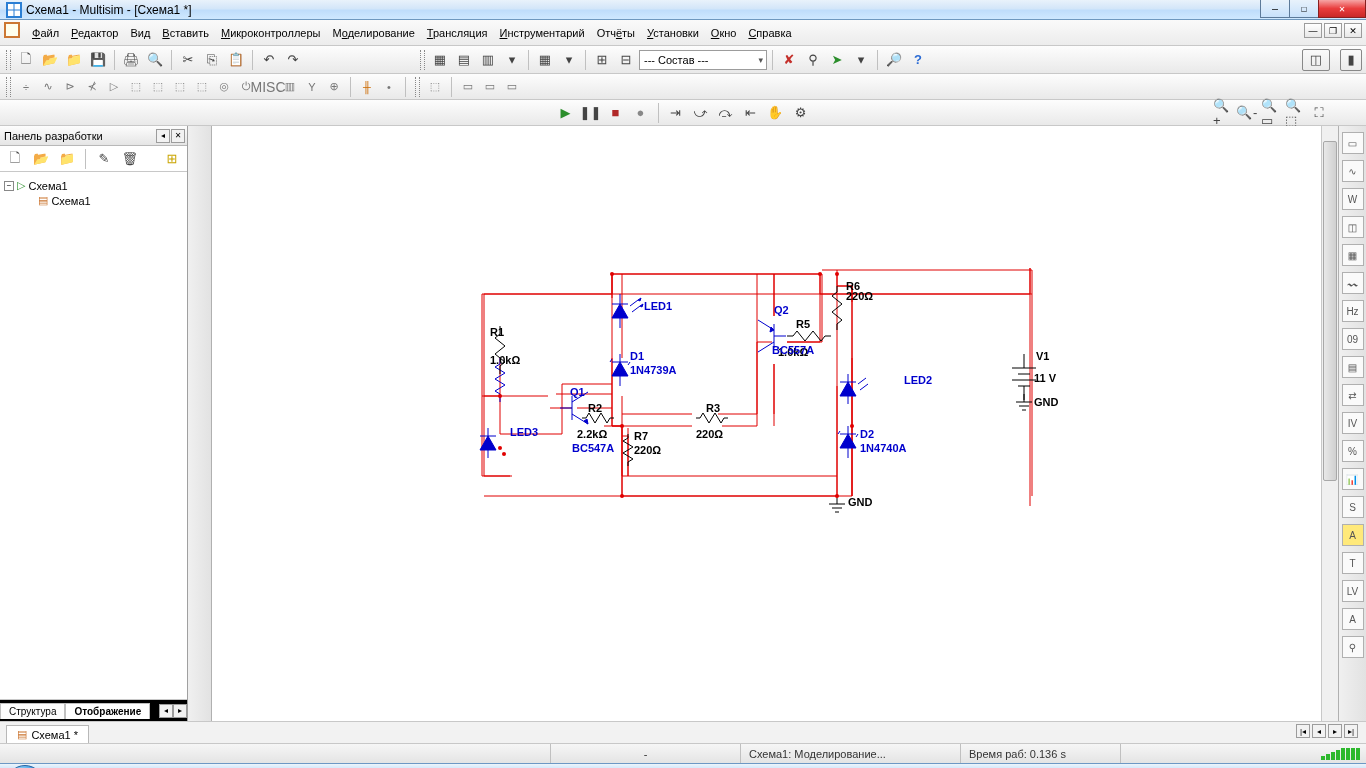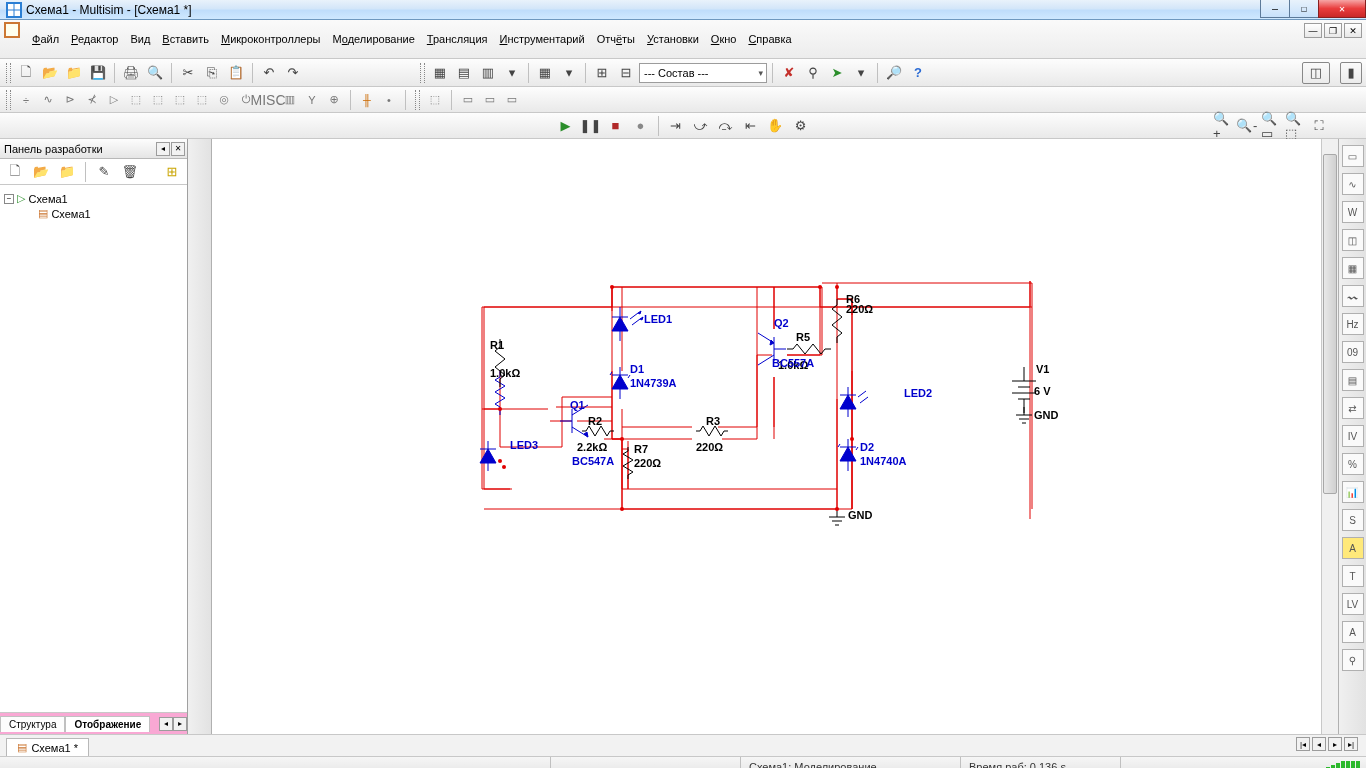--- a/index.html
+++ b/index.html
@@ -5,21 +5,21 @@
 * { margin:0; padding:0; box-sizing:border-box; font-family:"Segoe UI",Tahoma,sans-serif; font-size:11px; }
 body { width:1366px; height:768px; background:#fff; overflow:hidden; color:#000; user-select:none; }
 .titlebar { height:20px; background:linear-gradient(180deg,#e9f2fb 0,#d3e6f9 45%,#bfddfb 55%,#cfe8ff 100%); display:flex; align-items:center; padding:0 2px; position:relative; border-bottom:1px solid #6e98bf; }
 .titlebar .icon { width:16px; height:16px; margin:0 4px; }
 .title-text { font-size:12px; }
 .win-btns { position:absolute; right:0; top:0; display:flex; }
 .win-btn { width:30px; height:18px; border:1px solid #5c7a99; border-top:none; background:linear-gradient(180deg,#e8f2fb,#c7e1fb); display:flex; align-items:center; justify-content:center; font-family:monospace; font-size:10px; margin-left:-1px; }
 .win-btn.min::before { content:"—"; } .win-btn.max::before { content:"☐"; }
 .win-btn.close { width:48px; background:linear-gradient(180deg,#f6a5a5,#e93d3d 50%,#c92828); color:#fff; border-color:#872020; }
 .win-btn.close::before { content:"✕"; font-weight:bold; }
-.menubar { height:39px; background:linear-gradient(180deg,#fafafa,#ececec); border-bottom:1px solid #c8c8c8; display:flex; align-items:center; padding:0 4px 0 26px; position:relative; }
+.menubar { height:26px; background:linear-gradient(180deg,#fafafa,#ececec); border-bottom:1px solid #c8c8c8; display:flex; align-items:center; padding:0 4px 0 26px; position:relative; }
 .menubar .app-icon { position:absolute; left:4px; top:2px; width:16px; height:16px; }
 .menubar .mi { padding:2px 6px; }
 .menubar .mi u { text-decoration:underline; }
 .mdi-btns { position:absolute; right:4px; top:3px; display:flex; gap:2px; }
 .mdi-btn { width:18px; height:15px; border:1px solid #9c9c9c; background:linear-gradient(#fff,#e8e8e8); display:flex; align-items:center; justify-content:center; font-size:9px; }
 .toolbar { height:28px; background:linear-gradient(180deg,#fdfdfd,#e9e9e9); border-bottom:1px solid #c8c8c8; display:flex; align-items:center; padding:0 4px; gap:2px; }
 .tbtn { width:22px; height:22px; display:flex; align-items:center; justify-content:center; border:1px solid transparent; border-radius:2px; font-size:13px; color:#444; }
 .sep { width:1px; height:20px; background:#c0c0c0; margin:0 3px; }
 .pin { width:5px; height:20px; border-left:1px dotted #888; border-right:1px dotted #888; margin:0 2px; }
 .combo { height:20px; border:1px solid #9c9c9c; background:#fff; display:flex; align-items:center; padding:0 14px 0 4px; position:relative; }
@@ -30,21 +30,21 @@
 .workarea { display:flex; height:595px;text-align:right; }
 .panel { width:188px; border-right:1px solid #a0a0a0; display:flex; flex-direction:column; background:#fff; }
 .panel-head { height:20px; background:linear-gradient(180deg,#fdfdfd,#e5e5e5); border-bottom:1px solid #b8b8b8; display:flex; align-items:center; padding:0 4px; position:relative; }
 .panel-head .ar { position:absolute; right:2px; display:flex; gap:1px; }
 .parrow { width:14px; height:14px; border:1px solid #9c9c9c; display:flex; align-items:center; justify-content:center; font-size:8px; background:#f2f2f2; }
 .panel-tb { height:26px; border-bottom:1px solid #c8c8c8; display:flex; align-items:center; padding:0 4px; gap:4px; }
 .tree { flex:1; padding:6px 4px; overflow:auto; }
 .tnode { display:flex; align-items:center; gap:3px; padding:1px 0; }
 .tnode .exp { width:10px; height:10px; border:1px solid #888; display:flex; align-items:center; justify-content:center; font-size:8px; line-height:1; }
 .tnode.ch { padding-left:34px; }
-.panel-tabs { height:22px; background:#f9a8d4; border-top:1px solid #c8c8c8; display:flex; align-items:center;margin-top:48px; }
+.panel-tabs { height:22px; background:#000000; border-top:1px solid #c8c8c8; display:flex; align-items:center;margin-top:48px; }
 .ptab { padding:2px 8px; border:1px solid #c0c0c0; border-bottom:none; background:#fdfdfd; font-size:10px; }
 .ptab.act { background:#fff;font-weight:bold; }
 .canvas-wrap { flex:1; display:flex; position:relative; }
 .ruler-v { width:24px; background:linear-gradient(90deg,#f0f0f0,#e2e2e2); border-right:1px solid #b0b0b0; }
 .canvas { flex:1; position:relative; overflow:hidden; background:#fff;
  background-image:radial-gradient(circle,#888 .5px,transparent .5px);
  background-size:8px 8px; }
 .circuit { position:absolute; left:0; top:0; }
 .lbl { position:absolute; font-size:11px; white-space:nowrap; }
 .lbl.blue { color:#0000cd; font-weight:bold; }
@@ -417,21 +417,21 @@
       <span class="lbl blue" style="left:562px;top:178px">Q2</span>
       <span class="lbl blk" style="left:584px;top:192px">R5</span>
       <span class="lbl blk" style="left:566px;top:220px">1.0kΩ</span>
       <span class="lbl blue" style="left:560px;top:218px">BC557A</span>
       <span class="lbl blk" style="left:634px;top:154px">R6</span>
       <span class="lbl blk" style="left:634px;top:164px">220Ω</span>
       <span class="lbl blue" style="left:692px;top:248px">LED2</span>
       <span class="lbl blue" style="left:648px;top:302px">D2</span>
       <span class="lbl blue" style="left:648px;top:316px">1N4740A</span>
       <span class="lbl blk" style="left:824px;top:224px">V1</span>
-      <span class="lbl blk" style="left:822px;top:246px">6 V</span>
+      <span class="lbl blk" style="left:822px;top:246px">11 V</span>
       <span class="lbl blk" style="left:822px;top:270px">GND</span>
       <span class="lbl blk" style="left:636px;top:370px">GND</span>
     </div>
     <div class="scroll-v">
         <div class="thumb"></div>
       </div>
     <div class="right-palette">
       <div class="palbtn">▭</div>
       <div class="palbtn">∿</div>
       <div class="palbtn">W</div>

